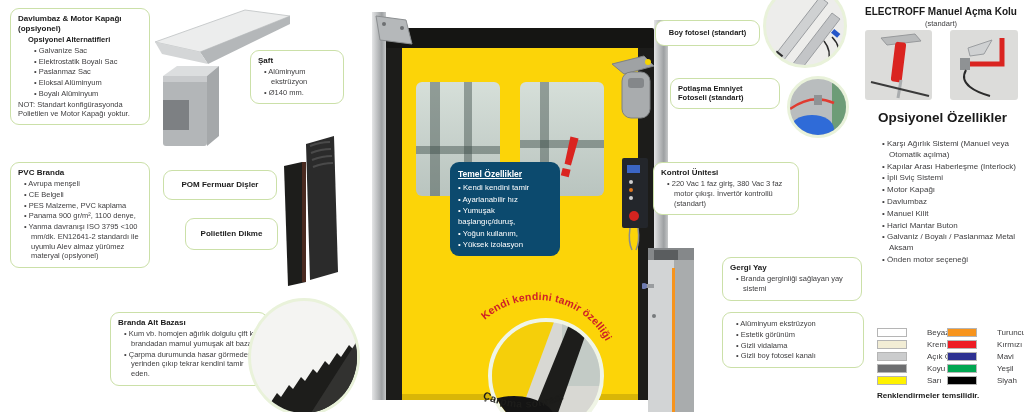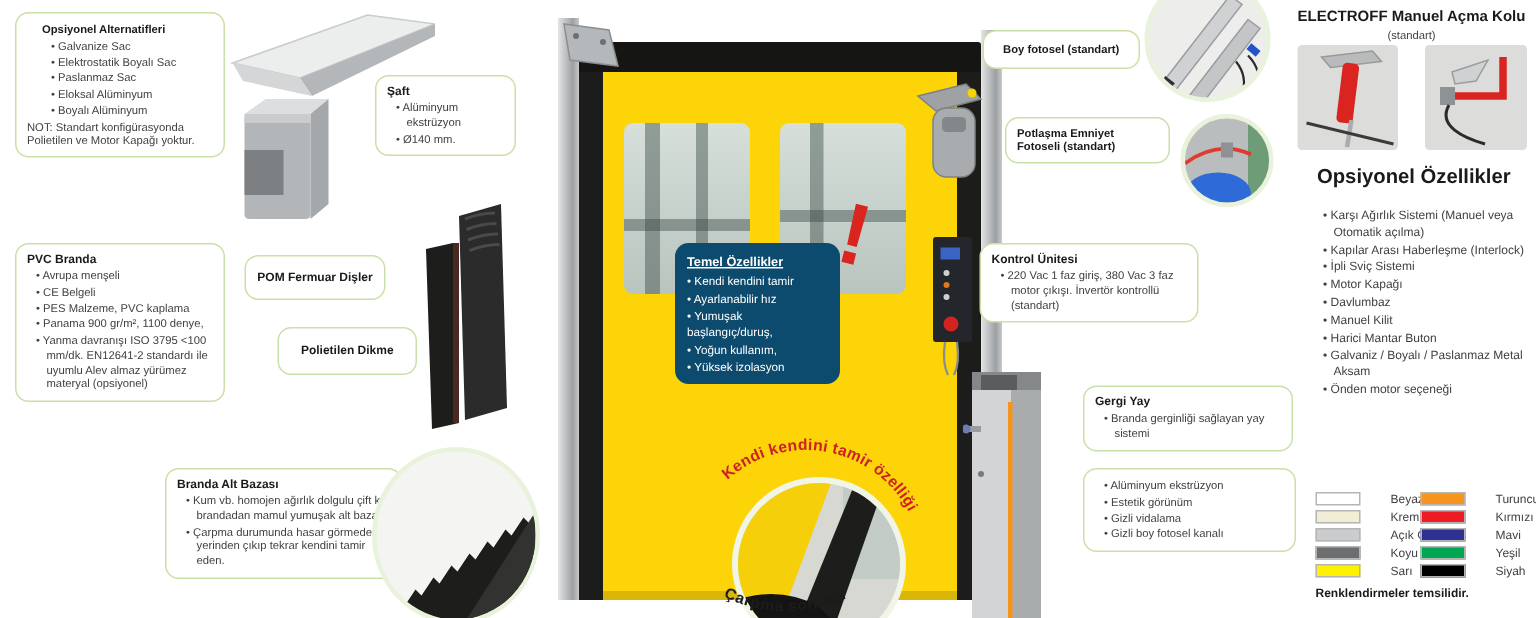--- a/index.html
+++ b/index.html
@@ -46,20 +46,21 @@
        background:linear-gradient(180deg,#d6dfd9,#b9c4bf);overflow:hidden;}
   .win .beam{position:absolute;background:rgba(60,75,70,.45);}
   svg{display:block;}
 </style>
 </head>
 <body>
 
 <div class="stage">
 
   <div class="gbox" style="left:10px;top:8px;width:140px;">
+    <div class="bt">Davlumbaz &amp; Motor Kapağı (opsiyonel)</div>
     <div class="bsub">Opsiyonel Alternatifleri</div>
     <ul style="margin-left:10px;">
         <li>Galvanize Sac</li>
         <li>Elektrostatik Boyalı Sac</li>
         <li>Paslanmaz Sac</li>
         <li>Eloksal Alüminyum</li>
         <li>Boyalı Alüminyum</li>
       </ul>
     <div class="bnote">NOT: Standart konfigürasyonda Polietilen ve Motor Kapağı yoktur.</div>
   </div>
@@ -84,21 +85,21 @@
   </div>
 
   <div class="gbox" style="left:250px;top:50px;width:94px;">
     <div class="bt">Şaft</div>
     <ul>
         <li>Alüminyum ekstrüzyon</li>
         <li>Ø140 mm.</li>
       </ul>
   </div>
 
-  <div class="gbox" style="left:163px;top:170px;width:94px;height:30px;display:flex;align-items:center;justify-content:center;">
+  <div class="gbox" style="left:163px;top:170px;width:114px;height:30px;display:flex;align-items:center;justify-content:center;">
     <div class="bt">POM Fermuar Dişler</div>
   </div>
 
   <div class="gbox" style="left:185px;top:218px;width:93px;height:32px;display:flex;align-items:center;justify-content:center;">
     <div class="bt">Polietilen Dikme</div>
   </div>
 
   <svg style="position:absolute;left:150px;top:2px;" width="140" height="80">
     <polygon points="5,40 95,8 140,14 50,50" fill="#eceded" stroke="#c9cccd" stroke-width="1"></polygon>
     <polygon points="50,50 140,14 140,22 58,62" fill="#b4b7b9"></polygon>

